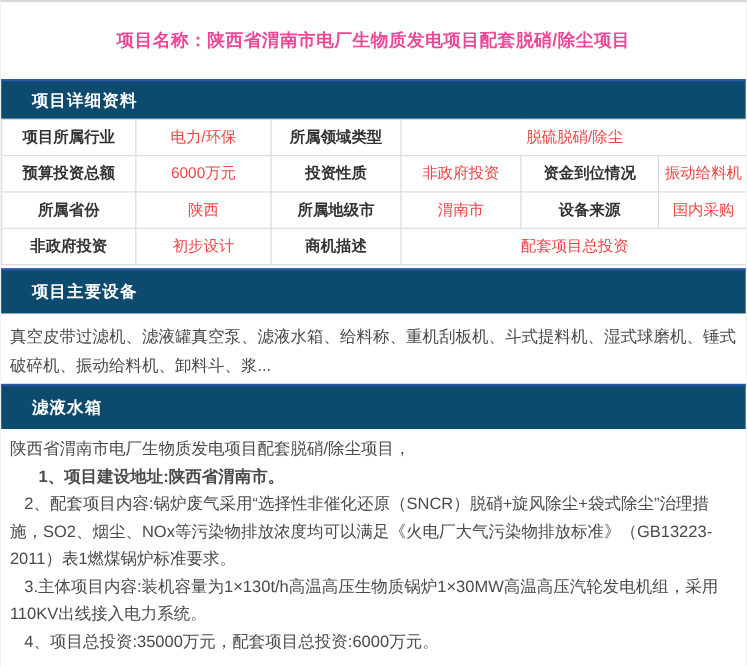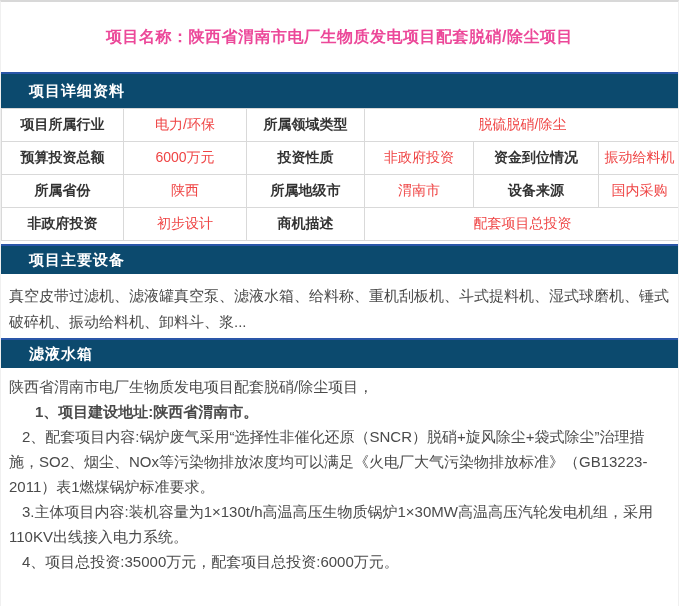--- a/index.html
+++ b/index.html
@@ -22,21 +22,21 @@
     font-size: 16px; font-weight: bold; color: #ec4899;
     letter-spacing: 0.5px;
   }
   .section-bar {
     height: 36px;
     background: #0c4a6e;
     border-top: 2px solid #2a56a8;
     display: flex; align-items: center;
     padding-left: 28px;
   }
-  .section-bar.thin { height: 30px; }
+  .section-bar.thin { height: 41px; }
   .section-bar span {
     color: #ffffff; font-size: 15px; font-weight: bold;
     letter-spacing: 1px;
   }
   table.details {
     width: 100%; border-collapse: collapse; table-layout: fixed;
   }
   table.details td {
     border: 1px solid #d9d9d9;
     height: 33px;

